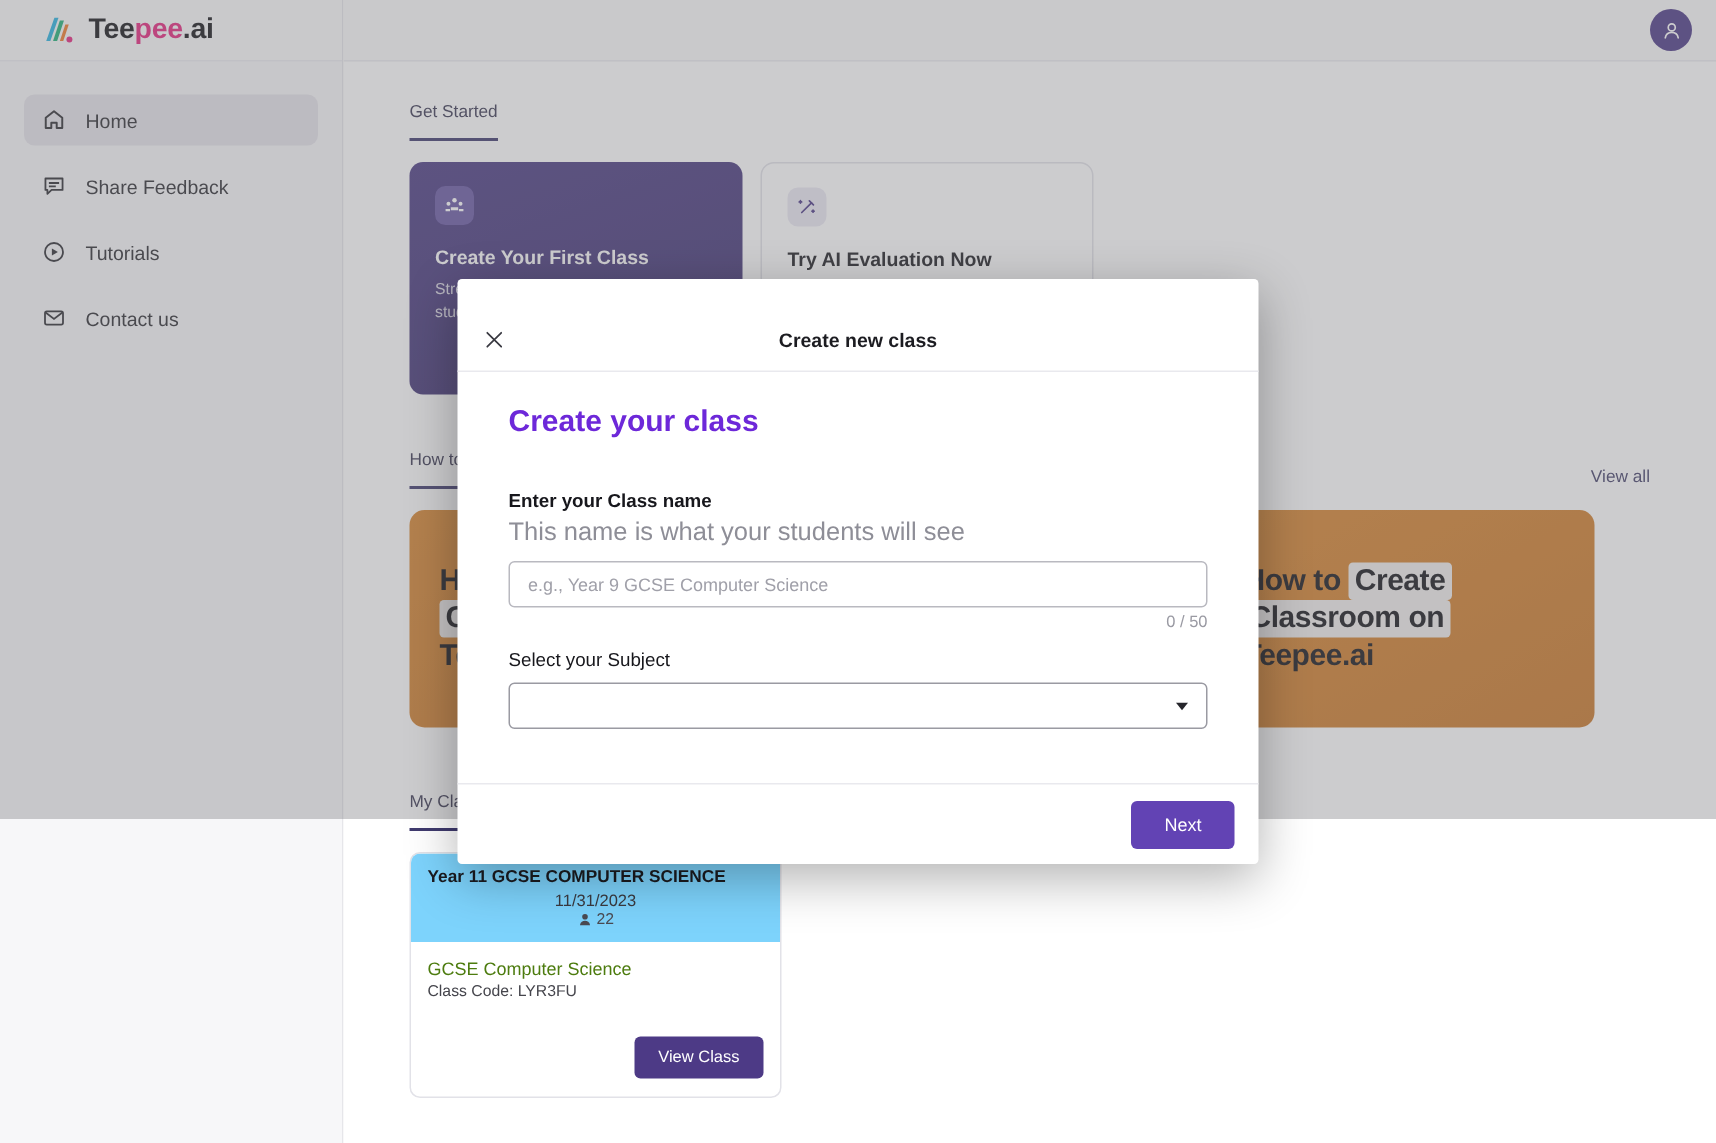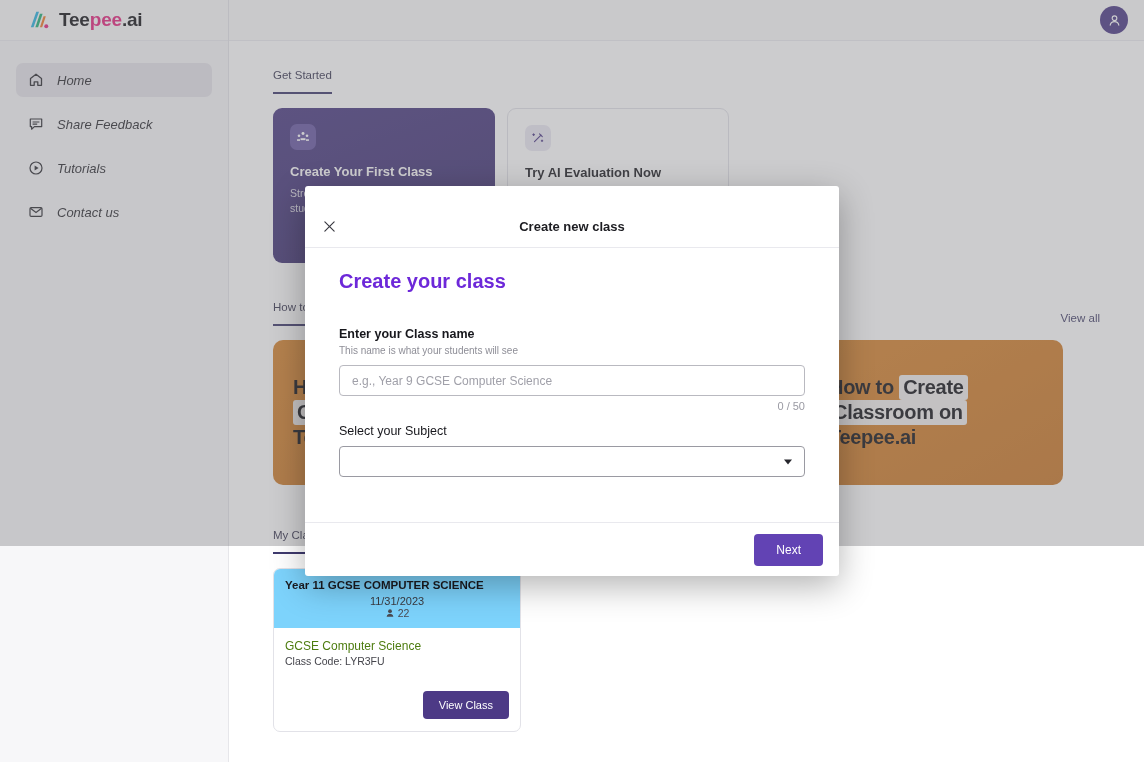--- a/index.html
+++ b/index.html
@@ -39,21 +39,21 @@
     background: #fafafb;
   }
   .brand-mark { width: 22px; height: 20px; display:block; }
   .brand-text {
     font-size: 19px; font-weight: 700; letter-spacing: -0.2px;
     color: #17171b;
   }
   .brand-text .pee { color: #e5287f; }
   .brand-text .ai { color: #17171b; font-weight: 600; }
 
-  .nav { padding: 22px 16px 0 16px; font-style: italic; }
+  .nav { padding: 22px 16px 0 16px; }
   .nav-item {
     display: flex; align-items: center; gap: 13px;
     height: 34px;
     padding: 0 12px;
     border-radius: 7px;
     margin-bottom: 10px;
     color: #2e2e33;
     font-size: 13px;
     cursor: pointer;
   }
@@ -197,21 +197,21 @@
     cursor: pointer;
     background: none; border: none; padding: 0;
   }
   .modal-title {
     width: 100%; text-align: center;
     font-size: 13px; font-weight: 700; color: #1c1c21;
   }
   .modal-body { flex: 1 1 auto; padding: 22px 34px 0 34px; }
   .modal-h1 { font-size: 20px; font-weight: 700; color: #6d28d9; margin: 0 0 34px 0; }
   .field-label { font-size: 12.5px; font-weight: 700; color: #17171c; margin-bottom: 4px; }
-  .field-help { font-size: 10px; color: #8e8e97; margin-bottom: 9px; }
+  .field-help { font-size: 17px; color: #8e8e97; margin-bottom: 9px; }
   .text-input {
     width: 100%; height: 31px;
     border: 1px solid #b9b9c0; border-radius: 4px;
     padding: 0 12px;
     font-size: 12px; color: #1c1c21;
     font-family: "Liberation Sans", sans-serif;
     outline: none; background: #fff;
   }
   .text-input::placeholder { color: #a0a0a9; }
   .char-count { text-align: right; font-size: 11px; color: #9a9aa3; margin-top: 4px; }

